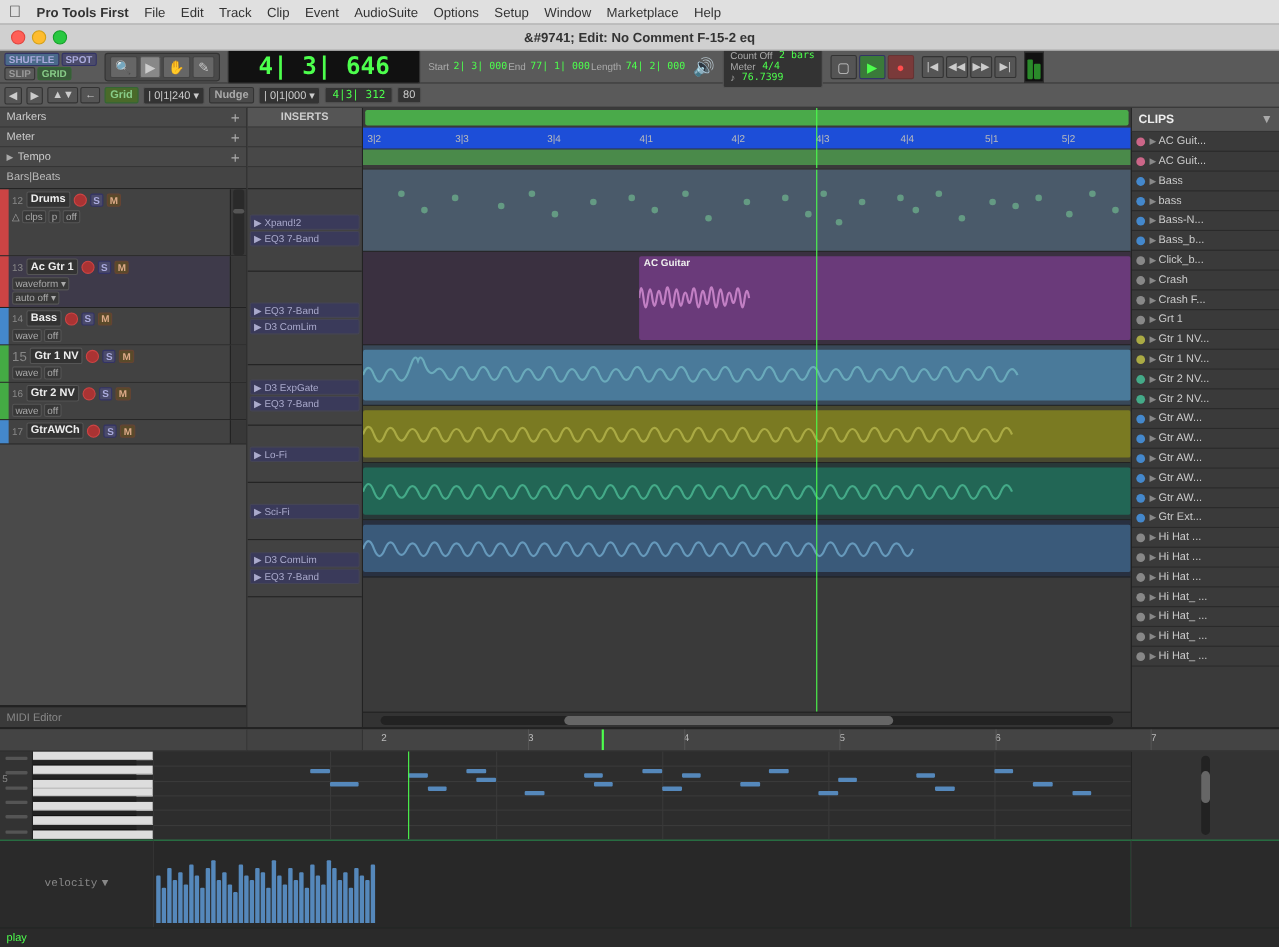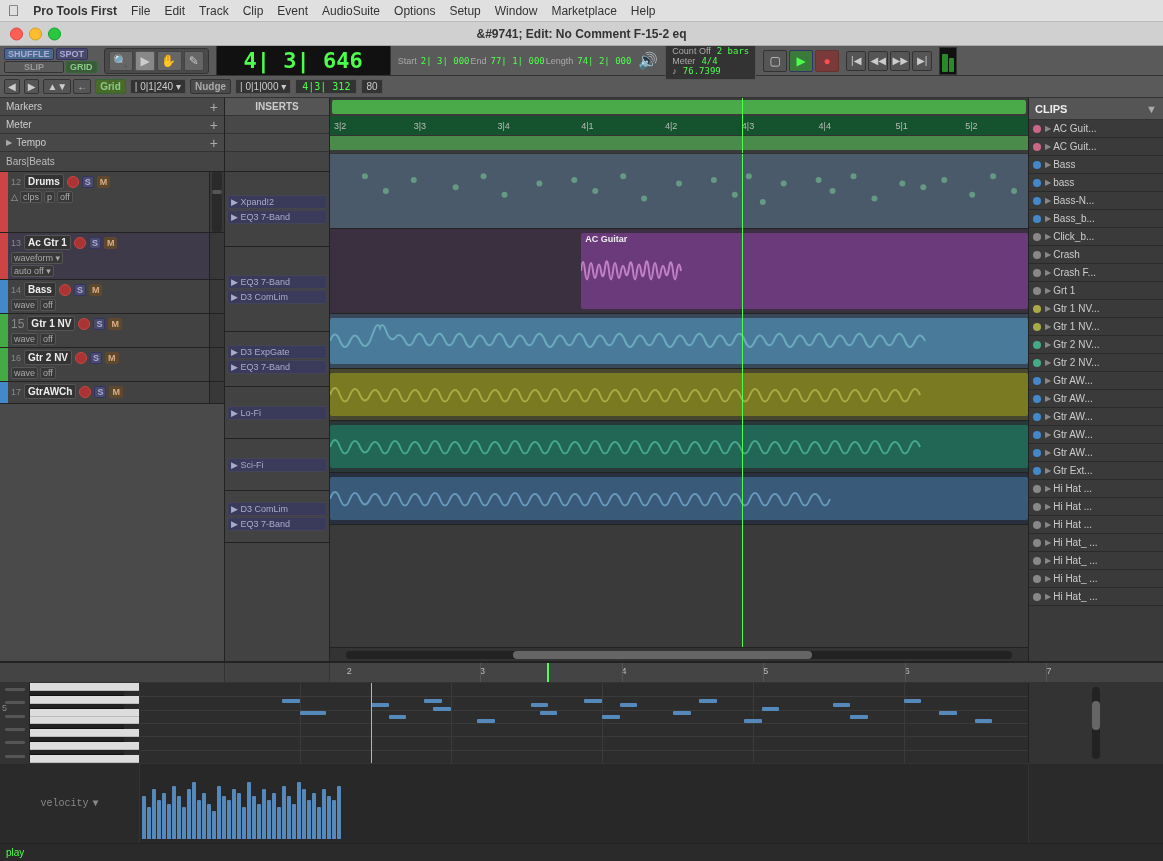--- a/index.html
+++ b/index.html
@@ -39,21 +39,21 @@
 </div>
 
 <div style="background:#5a5a5a;height:30px;display:flex;align-items:center;padding:0 4px;gap:3px;border-bottom:1px solid #333;">
 
   <div style="display:flex;flex-direction:column;gap:1px;margin-right:4px;">
     <div style="display:flex;gap:2px;">
       <div style="background:#4a6a8a;color:#aad;font-size:9px;font-weight:bold;padding:0 3px;border:1px solid #336;border-radius:2px;cursor:pointer;height:12px;display:flex;align-items:center;">SHUFFLE</div>
       <div style="background:#4a4a6a;color:#aad;font-size:9px;font-weight:bold;padding:0 3px;border:1px solid #336;border-radius:2px;cursor:pointer;height:12px;display:flex;align-items:center;">SPOT</div>
     </div>
     <div style="display:flex;gap:2px;">
-      <div style="background:#5a5a5a;color:#999;font-size:9px;font-weight:bold;padding:0 19px;border:1px solid #333;border-radius:2px;cursor:pointer;height:12px;display:flex;align-items:center;">SLIP</div>
+      <div style="background:#5a5a5a;color:#999;font-size:9px;font-weight:bold;padding:0 3px;border:1px solid #333;border-radius:2px;cursor:pointer;height:12px;display:flex;align-items:center;">SLIP</div>
       <div style="background:#3a5a3a;color:#8c8;font-size:9px;font-weight:bold;padding:0 3px;border:1px solid #363;border-radius:2px;cursor:pointer;height:12px;display:flex;align-items:center;">GRID</div>
     </div>
   </div>
 
   <div style="display:flex;align-items:center;gap:2px;background:#4a4a4a;border:1px solid #333;border-radius:3px;padding:2px 4px;height:26px;">
     <div style="background:#666;border:1px solid #444;border-radius:2px;color:#ccc;font-size:12px;padding:1px 4px;cursor:pointer;height:20px;display:flex;align-items:center;">🔍</div>
     <div style="background:#888;border:1px solid #555;border-radius:2px;color:#ccc;font-size:12px;padding:1px 4px;cursor:pointer;height:20px;display:flex;align-items:center;">▶</div>
     <div style="background:#666;border:1px solid #444;border-radius:2px;color:#ccc;font-size:12px;padding:1px 4px;cursor:pointer;height:20px;display:flex;align-items:center;">✋</div>
     <div style="background:#666;border:1px solid #444;border-radius:2px;color:#ccc;font-size:12px;padding:1px 4px;cursor:pointer;height:20px;display:flex;align-items:center;">✎</div>
   </div>
@@ -263,20 +263,23 @@
               <div style="width:12px;height:12px;border-radius:50%;background:#aa3333;border:1px solid #cc4444;cursor:pointer;"></div>
               <div style="background:#4a4a6a;border:1px solid #336;color:#aad;font-size:9px;font-weight:bold;padding:0 2px;border-radius:2px;cursor:pointer;">S</div>
               <div style="background:#5a4a2a;border:1px solid #643;color:#da8;font-size:9px;font-weight:bold;padding:0 2px;border-radius:2px;cursor:pointer;">M</div>
             </div>
           </div>
           <div style="width:15px;background:#383838;border-left:1px solid #222;"></div>
         </div>
 
       </div>
 
+      <div style="height:20px;display:flex;align-items:center;padding:0 6px;background:#3a3a3a;border-top:2px solid #222;cursor:pointer;">
+        <span style="font-size:10px;color:#888;">MIDI Editor</span>
+      </div>
     </div>
 
     <div style="width:105px;background:#424242;border-right:1px solid #222;flex-shrink:0;display:flex;flex-direction:column;overflow:hidden;">
       <div style="height:18px;background:#555;display:flex;align-items:center;justify-content:center;border-bottom:1px solid #333;">
         <span style="font-size:10px;color:#ccc;font-weight:bold;">INSERTS</span>
       </div>
 
       <div style="height:18px;border-bottom:1px solid #333;background:#484848;"></div>
 
       <div style="height:18px;border-bottom:1px solid #333;background:#484848;"></div>
@@ -311,21 +314,21 @@
         <div style="background:#3a3a5a;border:1px solid #445;color:#aac;font-size:9px;padding:1px 3px;border-radius:2px;cursor:pointer;">▶ EQ3 7-Band</div>
       </div>
     </div>
 
     <div style="flex:1;display:flex;flex-direction:column;overflow:hidden;min-width:0;">
 
       <div style="height:56px;background:#3a3a3a;border-bottom:1px solid #333;position:relative;overflow:hidden;flex-shrink:0;">
 
         <div style="position:absolute;top:2px;left:0;right:0;height:14px;background:#4aaa4a;border-radius:2px;margin:0 2px;"></div>
 
-        <div style="position:absolute;top:18px;left:0;right:0;height:20px;background:#14532d;display:flex;align-items:center;border-bottom:1px solid #333;">
+        <div style="position:absolute;top:18px;left:0;right:0;height:20px;background:#1d4ed8;display:flex;align-items:center;border-bottom:1px solid #333;">
           <div style="position:absolute;left:0px;font-size:9px;color:#bbb;padding-left:4px;">3|2</div>
           <div style="position:absolute;left:12%;font-size:9px;color:#bbb;">3|3</div>
           <div style="position:absolute;left:24%;font-size:9px;color:#bbb;">3|4</div>
           <div style="position:absolute;left:36%;font-size:9px;color:#bbb;">4|1</div>
           <div style="position:absolute;left:48%;font-size:9px;color:#bbb;">4|2</div>
           <div style="position:absolute;left:59%;font-size:9px;color:#bbb;">4|3</div>
           <div style="position:absolute;left:70%;font-size:9px;color:#bbb;">4|4</div>
           <div style="position:absolute;left:81%;font-size:9px;color:#bbb;">5|1</div>
           <div style="position:absolute;left:91%;font-size:9px;color:#bbb;">5|2</div>
         </div>

